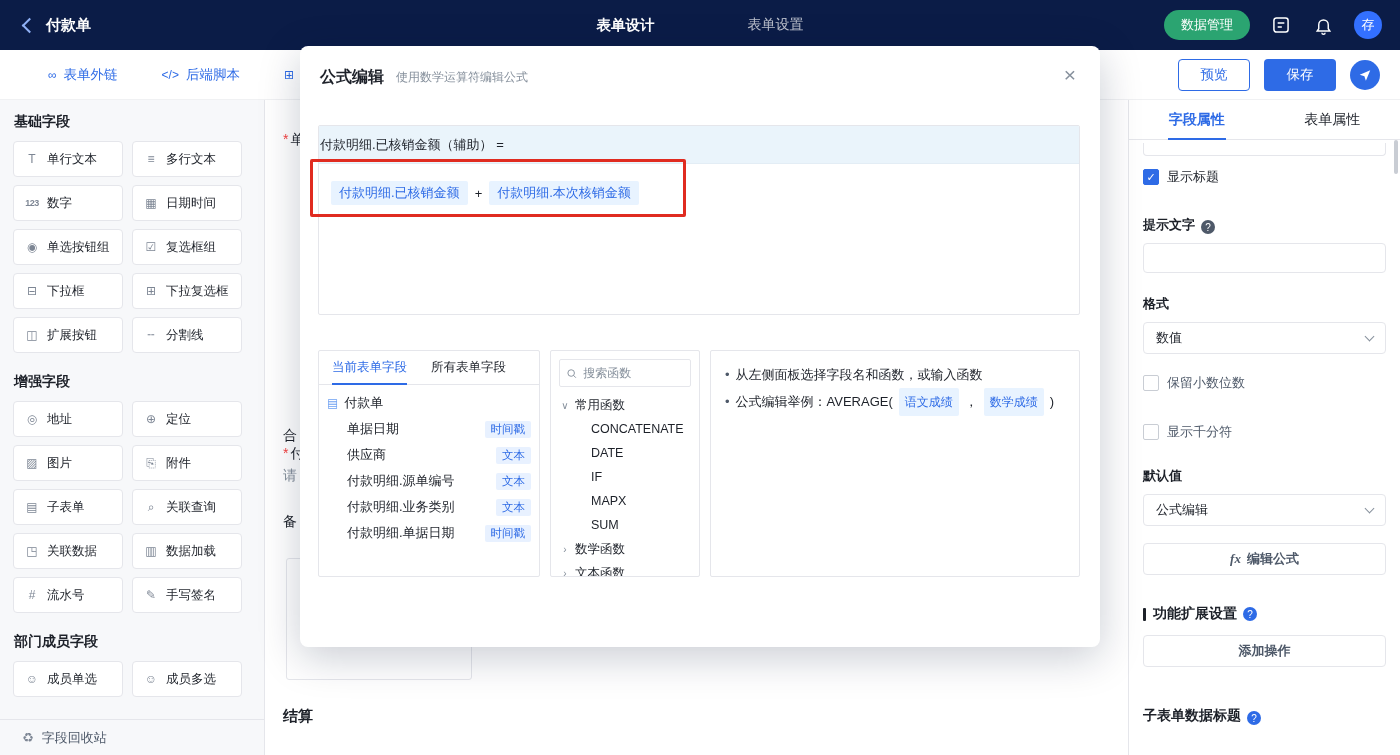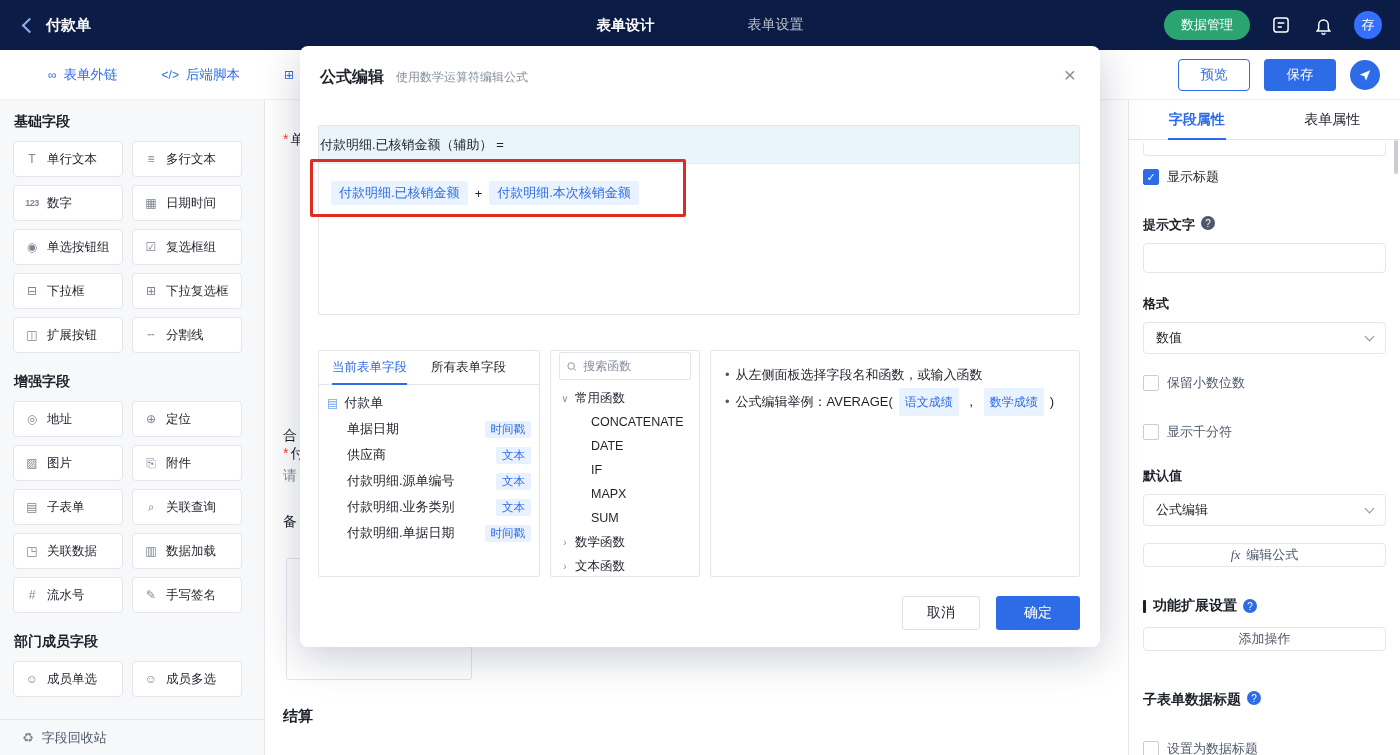--- a/index.html
+++ b/index.html
@@ -80,35 +80,35 @@
   .prop-tab[data-active="true"]::after{content:"";position:absolute;left:50%;bottom:-1px;width:58px;
             height:2px;background:#2E6BE6;transform:translateX(-50%);}
   .partial-input{margin-top:3px;height:13px;border:1px solid #E5E6EB;border-top:none;
             border-radius:0 0 4px 4px;}
   .cb-row{display:flex;align-items:center;gap:8px;font-size:13px;color:#4E5969;cursor:pointer;}
   .cb{width:16px;height:16px;border:1px solid #C9CDD4;border-radius:2px;background:#fff;
       display:flex;align-items:center;justify-content:center;flex-shrink:0;}
   .cb.checked{background:#2E6BE6;border-color:#2E6BE6;}
   .cb.checked::after{content:"✓";color:#fff;font-size:11px;line-height:1;}
   .cb-row.dark{color:#1D2129;}
-  .prop-label{font-size:13px;font-weight:700;color:#1D2129;display:flex;align-items:flex-start;}
+  .prop-label{font-size:13px;font-weight:700;color:#1D2129;display:flex;align-items:flex-end;}
   .q{width:14px;height:14px;border-radius:50%;background:#2E6BE6;color:#fff;font-size:10px;
      display:inline-flex;align-items:center;justify-content:center;margin-left:6px;font-weight:400;}
   .q::after{content:"?";}
   .q.gray{background:#4E5969;}
   .prop-input{margin-top:9px;height:30px;width:100%;border:1px solid #E5E6EB;border-radius:4px;
               padding:0 10px;font-size:13px;outline:none;}
   .prop-select{margin-top:9px;height:32px;border:1px solid #E5E6EB;border-radius:4px;display:flex;
                align-items:center;justify-content:space-between;padding:0 12px;font-size:13px;
                color:#1D2129;cursor:pointer;}
   .caret{width:7px;height:7px;border-right:1.5px solid #86909C;border-bottom:1.5px solid #86909C;
          transform:rotate(45deg);margin-top:-4px;}
-  .prop-btn{margin-top:17px;height:24px;border:1px solid #E5E6EB;border-radius:4px;background:#fff;
+  .prop-btn{margin-top:17px;height:32px;border:1px solid #E5E6EB;border-radius:4px;background:#fff;
             width:100%;display:flex;align-items:center;justify-content:center;gap:6px;
-            font-size:13px;color:#4E5969;cursor:pointer;}
+            font-size:13px;color:#4E5969;cursor:pointer;font-weight:bold;}
   .fx{font-style:italic;font-family:"Liberation Serif","DejaVu Serif",serif;font-size:13px;}
   .prop-sec{display:flex;align-items:center;font-size:14px;font-weight:700;color:#1D2129;}
   .sec-bar{width:3px;height:13px;background:#1D2129;border-radius:1px;margin-right:7px;}
   .mt12{margin-top:12px;} .mt13{margin-top:31px;} .mt20{margin-top:20px;} .mt22{margin-top:22px;}
   .mt26{margin-top:26px;} .mt30{margin-top:30px;} .mt40{margin-top:40px;}
   .scroll-thumb{position:absolute;right:2px;top:40px;width:4px;height:34px;border-radius:2px;
                 background:#C9CDD4;}
 
   
   .modal{position:absolute;left:300px;top:46px;width:800px;height:601px;background:#fff;
@@ -143,21 +143,21 @@
   .var-tab[data-active="true"]::after{content:"";position:absolute;left:0;right:0;bottom:-1px;
            height:2px;background:#2E6BE6;}
   .var-tree{flex:1;padding:5px 8px 0;font-size:13px;overflow:hidden;}
   .var-root{display:flex;align-items:center;gap:6px;height:26px;cursor:pointer;}
   .doc-ic{color:#6FA1F2;font-size:12px;}
   .var-row{display:flex;align-items:center;height:26px;padding-left:20px;gap:12px;cursor:pointer;}
   .var-name{flex:1;white-space:nowrap;overflow:hidden;text-overflow:ellipsis;color:#1D2129;}
   .var-tag{font-size:11.5px;padding:1px 6px;border-radius:2px;background:#E8F1FF;color:#2E6BE6;
            flex-shrink:0;}
   .var-tag[data-kind="member"]{background:#FFF3E8;color:#FF8D1A;}
-  .func-panel{width:150px;border:1px solid #E5E6EB;border-radius:2px;padding:1px 8px 0;
+  .func-panel{width:150px;border:1px solid #E5E6EB;border-radius:2px;padding:8px 8px 0;
               display:flex;flex-direction:column;overflow:hidden;}
   .func-search{height:28px;border:1px solid #E5E6EB;border-radius:2px;display:flex;align-items:center;
                padding:0 6px;gap:4px;flex-shrink:0;}
   .func-search input{border:none;outline:none;width:100%;font-size:12px;color:#1D2129;
                font-family:inherit;background:transparent;}
   .func-search input::placeholder{color:#86909C;}
   .func-tree{margin-top:6px;}
   .func-row{height:24px;display:flex;align-items:center;gap:4px;font-size:12.5px;color:#1D2129;
             cursor:pointer;white-space:nowrap;}
   .func-row .chev{width:12px;color:#86909C;font-size:10px;text-align:center;flex-shrink:0;}
@@ -559,17 +559,13 @@
         <span class="bullet">•</span>
         <span>公式编辑举例：AVERAGE(</span>
         <span class="chip sm">语文成绩</span>
         <span>，</span>
         <span class="chip sm">数学成绩</span>
         <span>)</span>
       </div>
     </div>
   </div>
 
-  <div class="m-footer">
-    <button class="btn-cancel">取消</button>
-    <button class="btn-confirm">确定</button>
-  </div>
 </div>
 
 </body></html>

